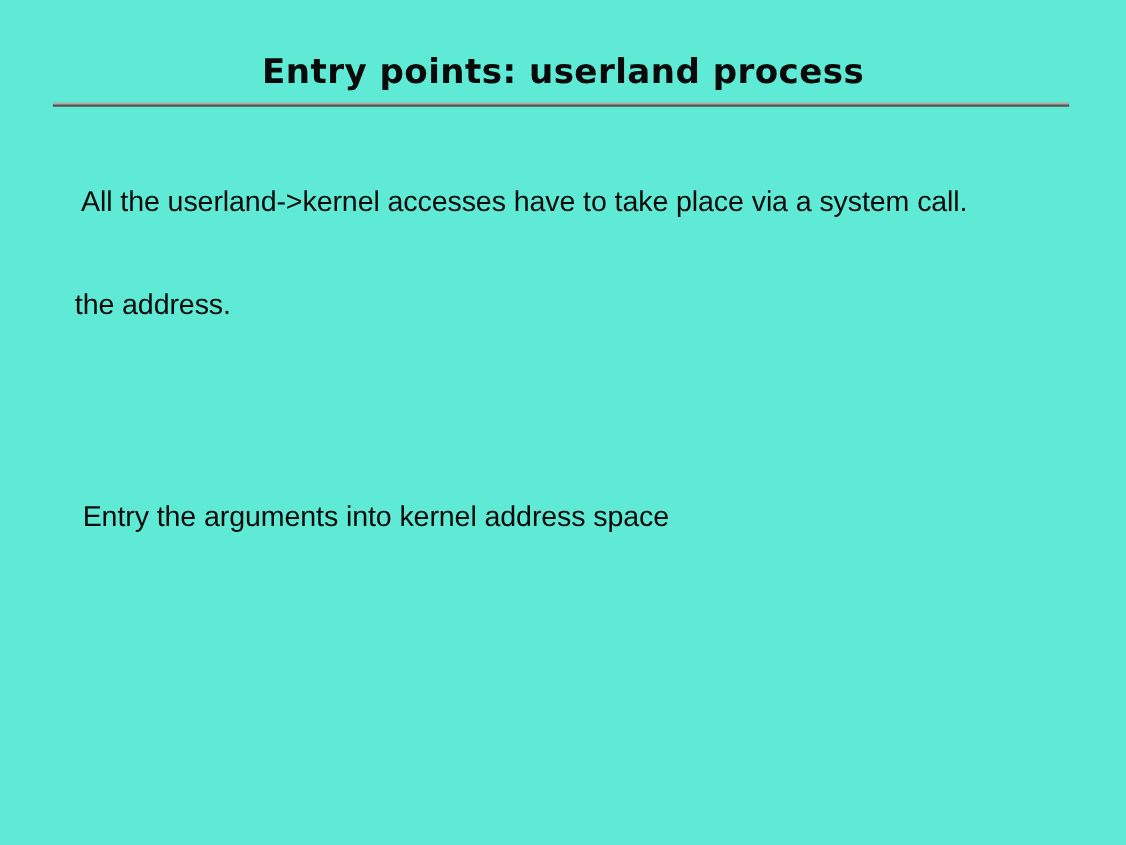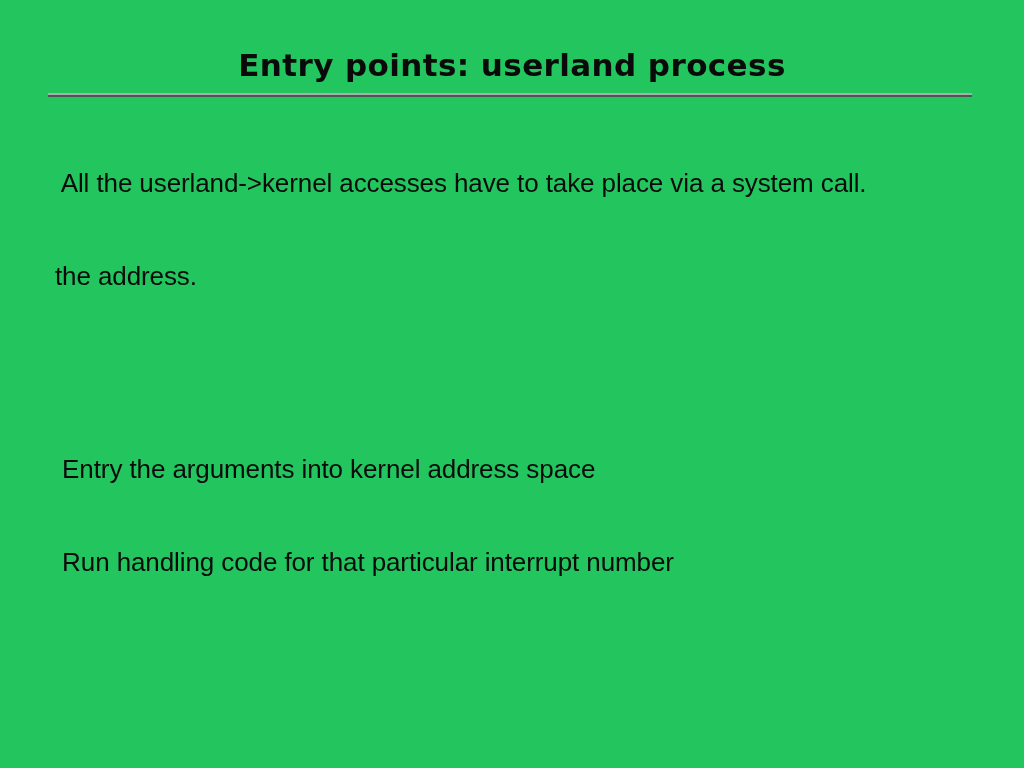--- a/index.html
+++ b/index.html
@@ -11,21 +11,21 @@
     height: 768px;
     background: #f7faf7;
     font-family: "DejaVu Sans", sans-serif;
     overflow: hidden;
   }
 
   .slide {
     position: relative;
     width: 1024px;
     height: 768px;
-    background: #22c55e;
+    background: #5eead4;
   }
 
   .slide-title {
     position: absolute;
     left: 0;
     top: 46px;
     width: 1024px;
     text-align: center;
     font-family: "DejaVu Sans", sans-serif;
     font-weight: bold;
@@ -53,21 +53,21 @@
     top: 106px;
     width: 930px;
     font-family: "Liberation Sans Narrow", "Liberation Sans", sans-serif;
     font-size: 26px;
     line-height: 31px;
     color: #0b0b0b;
     letter-spacing: -0.1px;
   }
 
   .para {
-    margin: 3px;
+    margin: 16px;
     white-space: pre-wrap;
   }
 
   .para-gap-1 { margin-top: 0px; }
   .para-gap-2 { margin-top: 38px; }
 
   .line {
     display: block;
     white-space: pre;
   }
@@ -83,17 +83,16 @@
 
   <div class="slide-body">
 
     <div class="para para-gap-1">
       <span class="line"> All the userland-&gt;kernel accesses have to take place via a system call.</span>
       <span class="line">the address.</span>
     </div>
 
     <div class="para para-gap-2">
       <span class="line"> Entry the arguments into kernel address space</span>
-      <span class="line"> Run handling code for that particular interrupt number</span>
     </div>
 
   </div>
 </div>
 
 </body></html>

